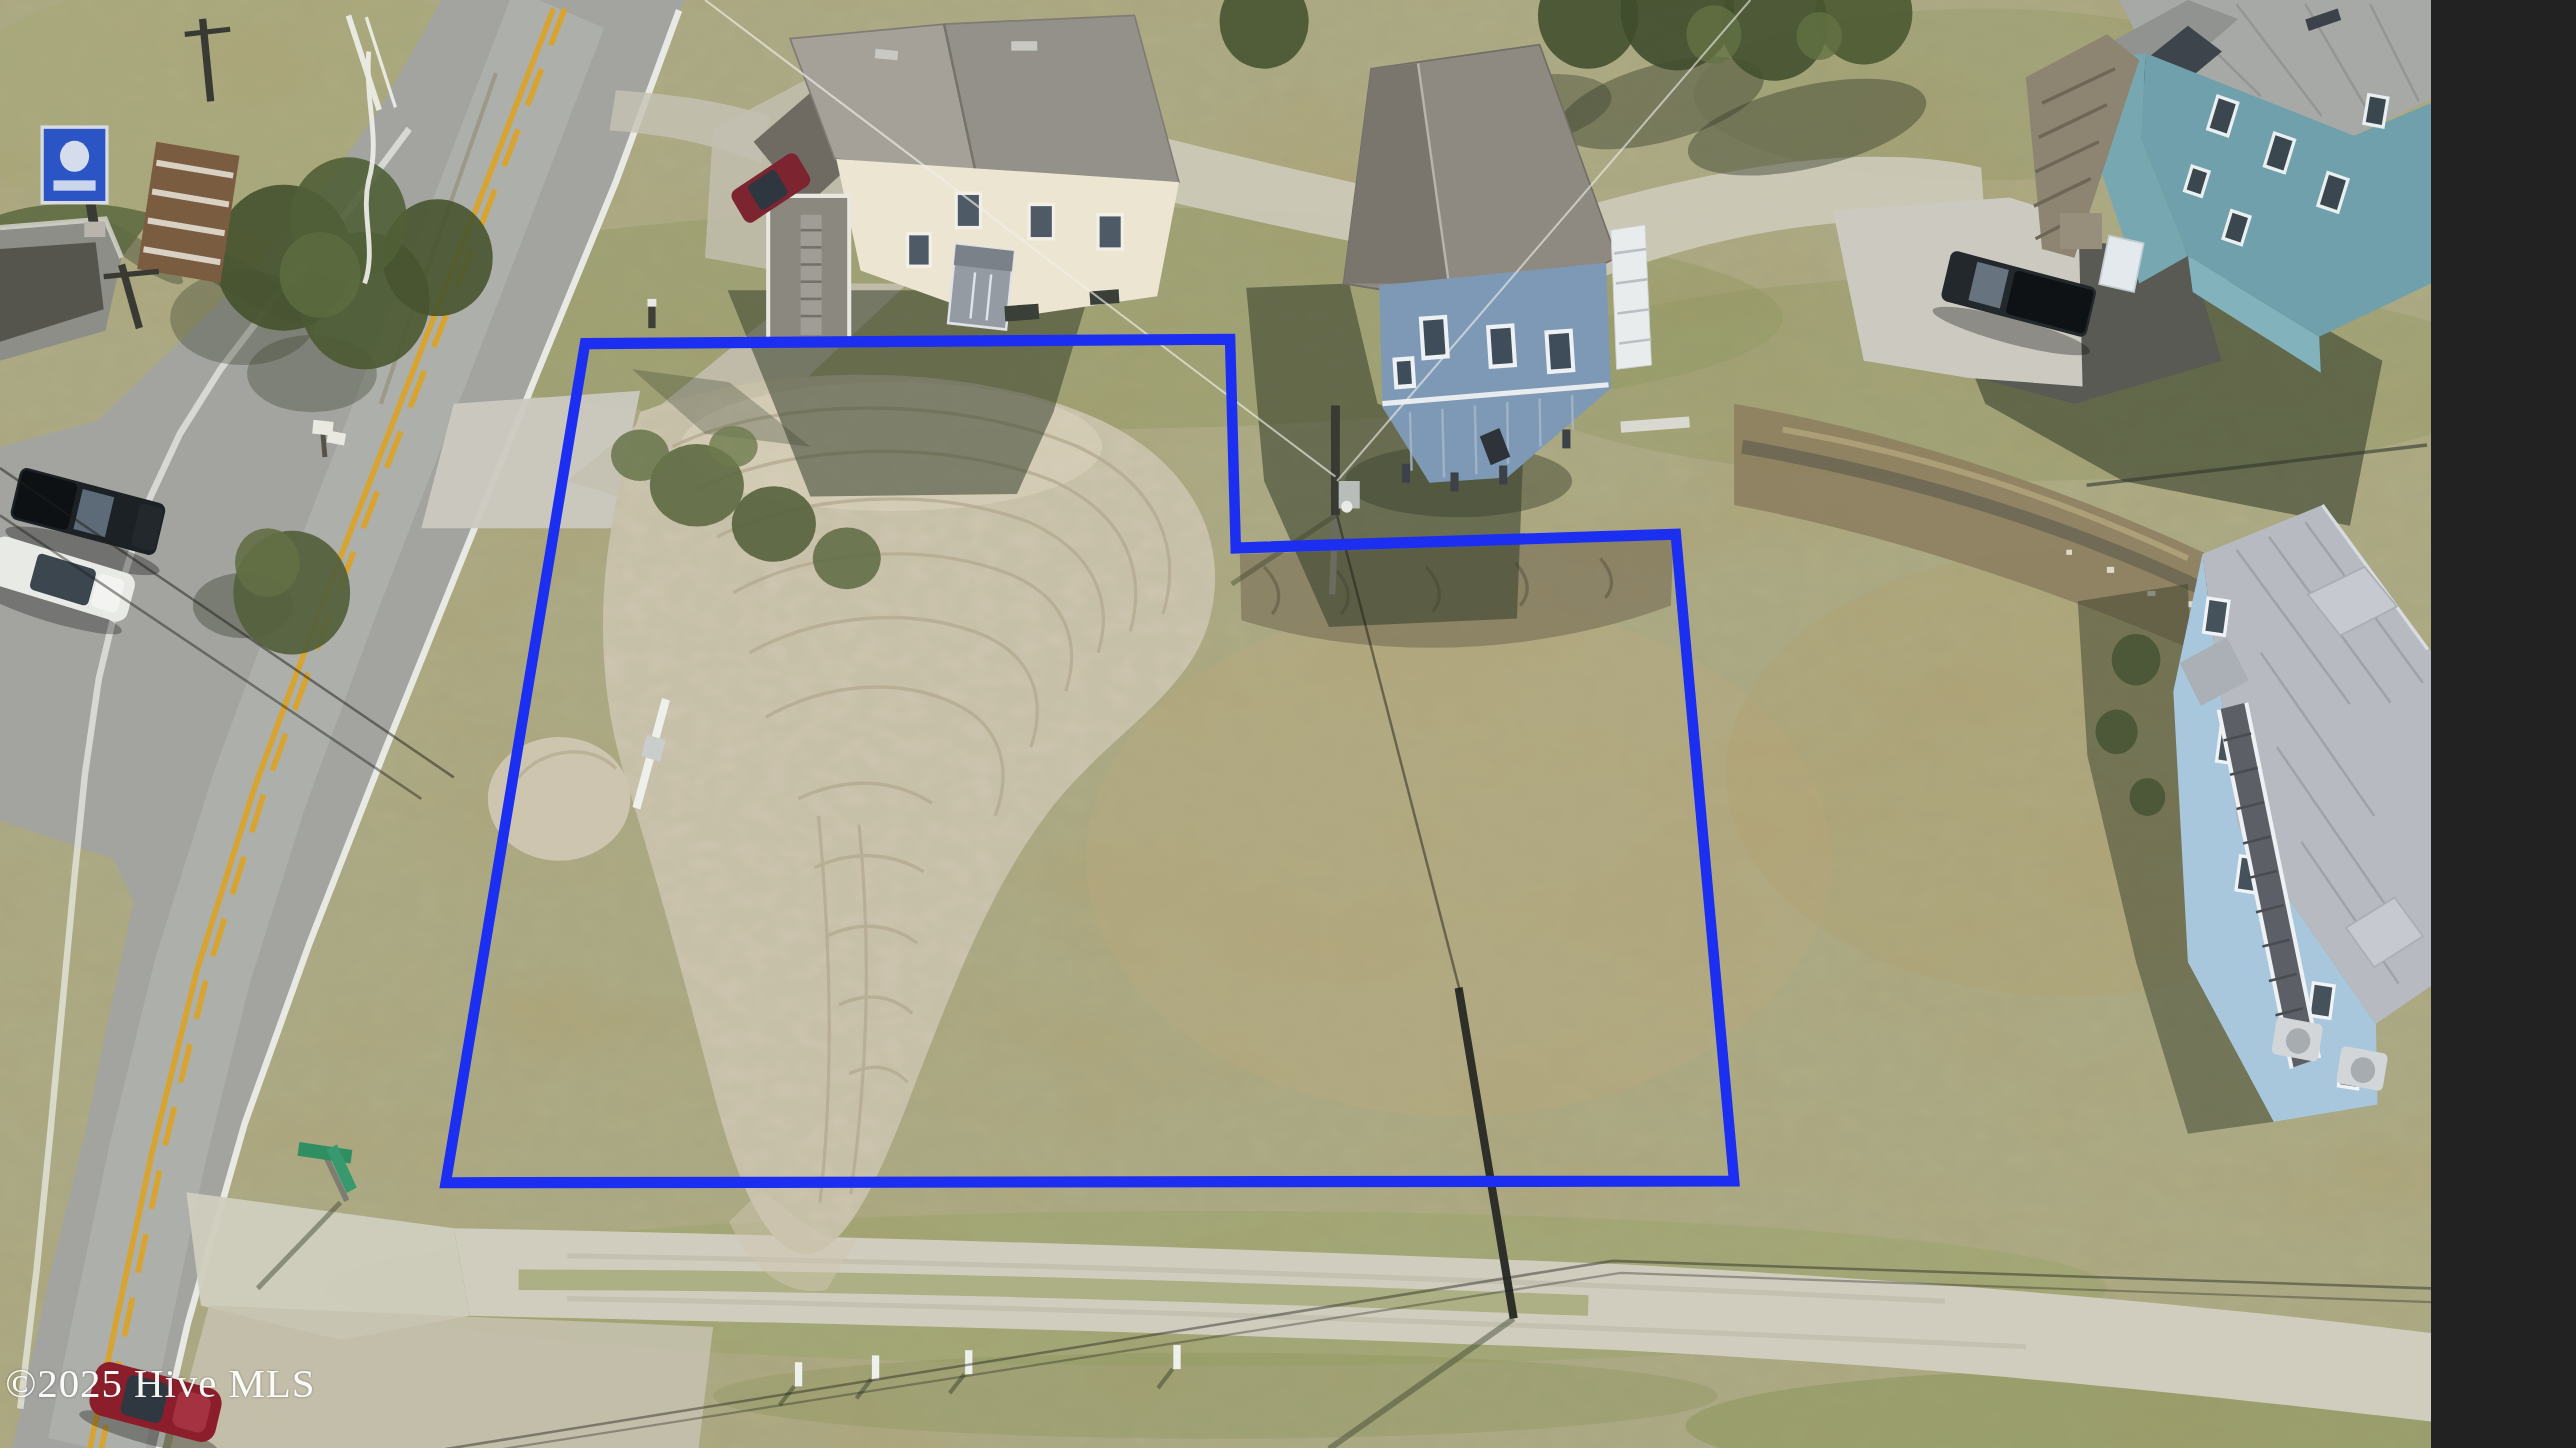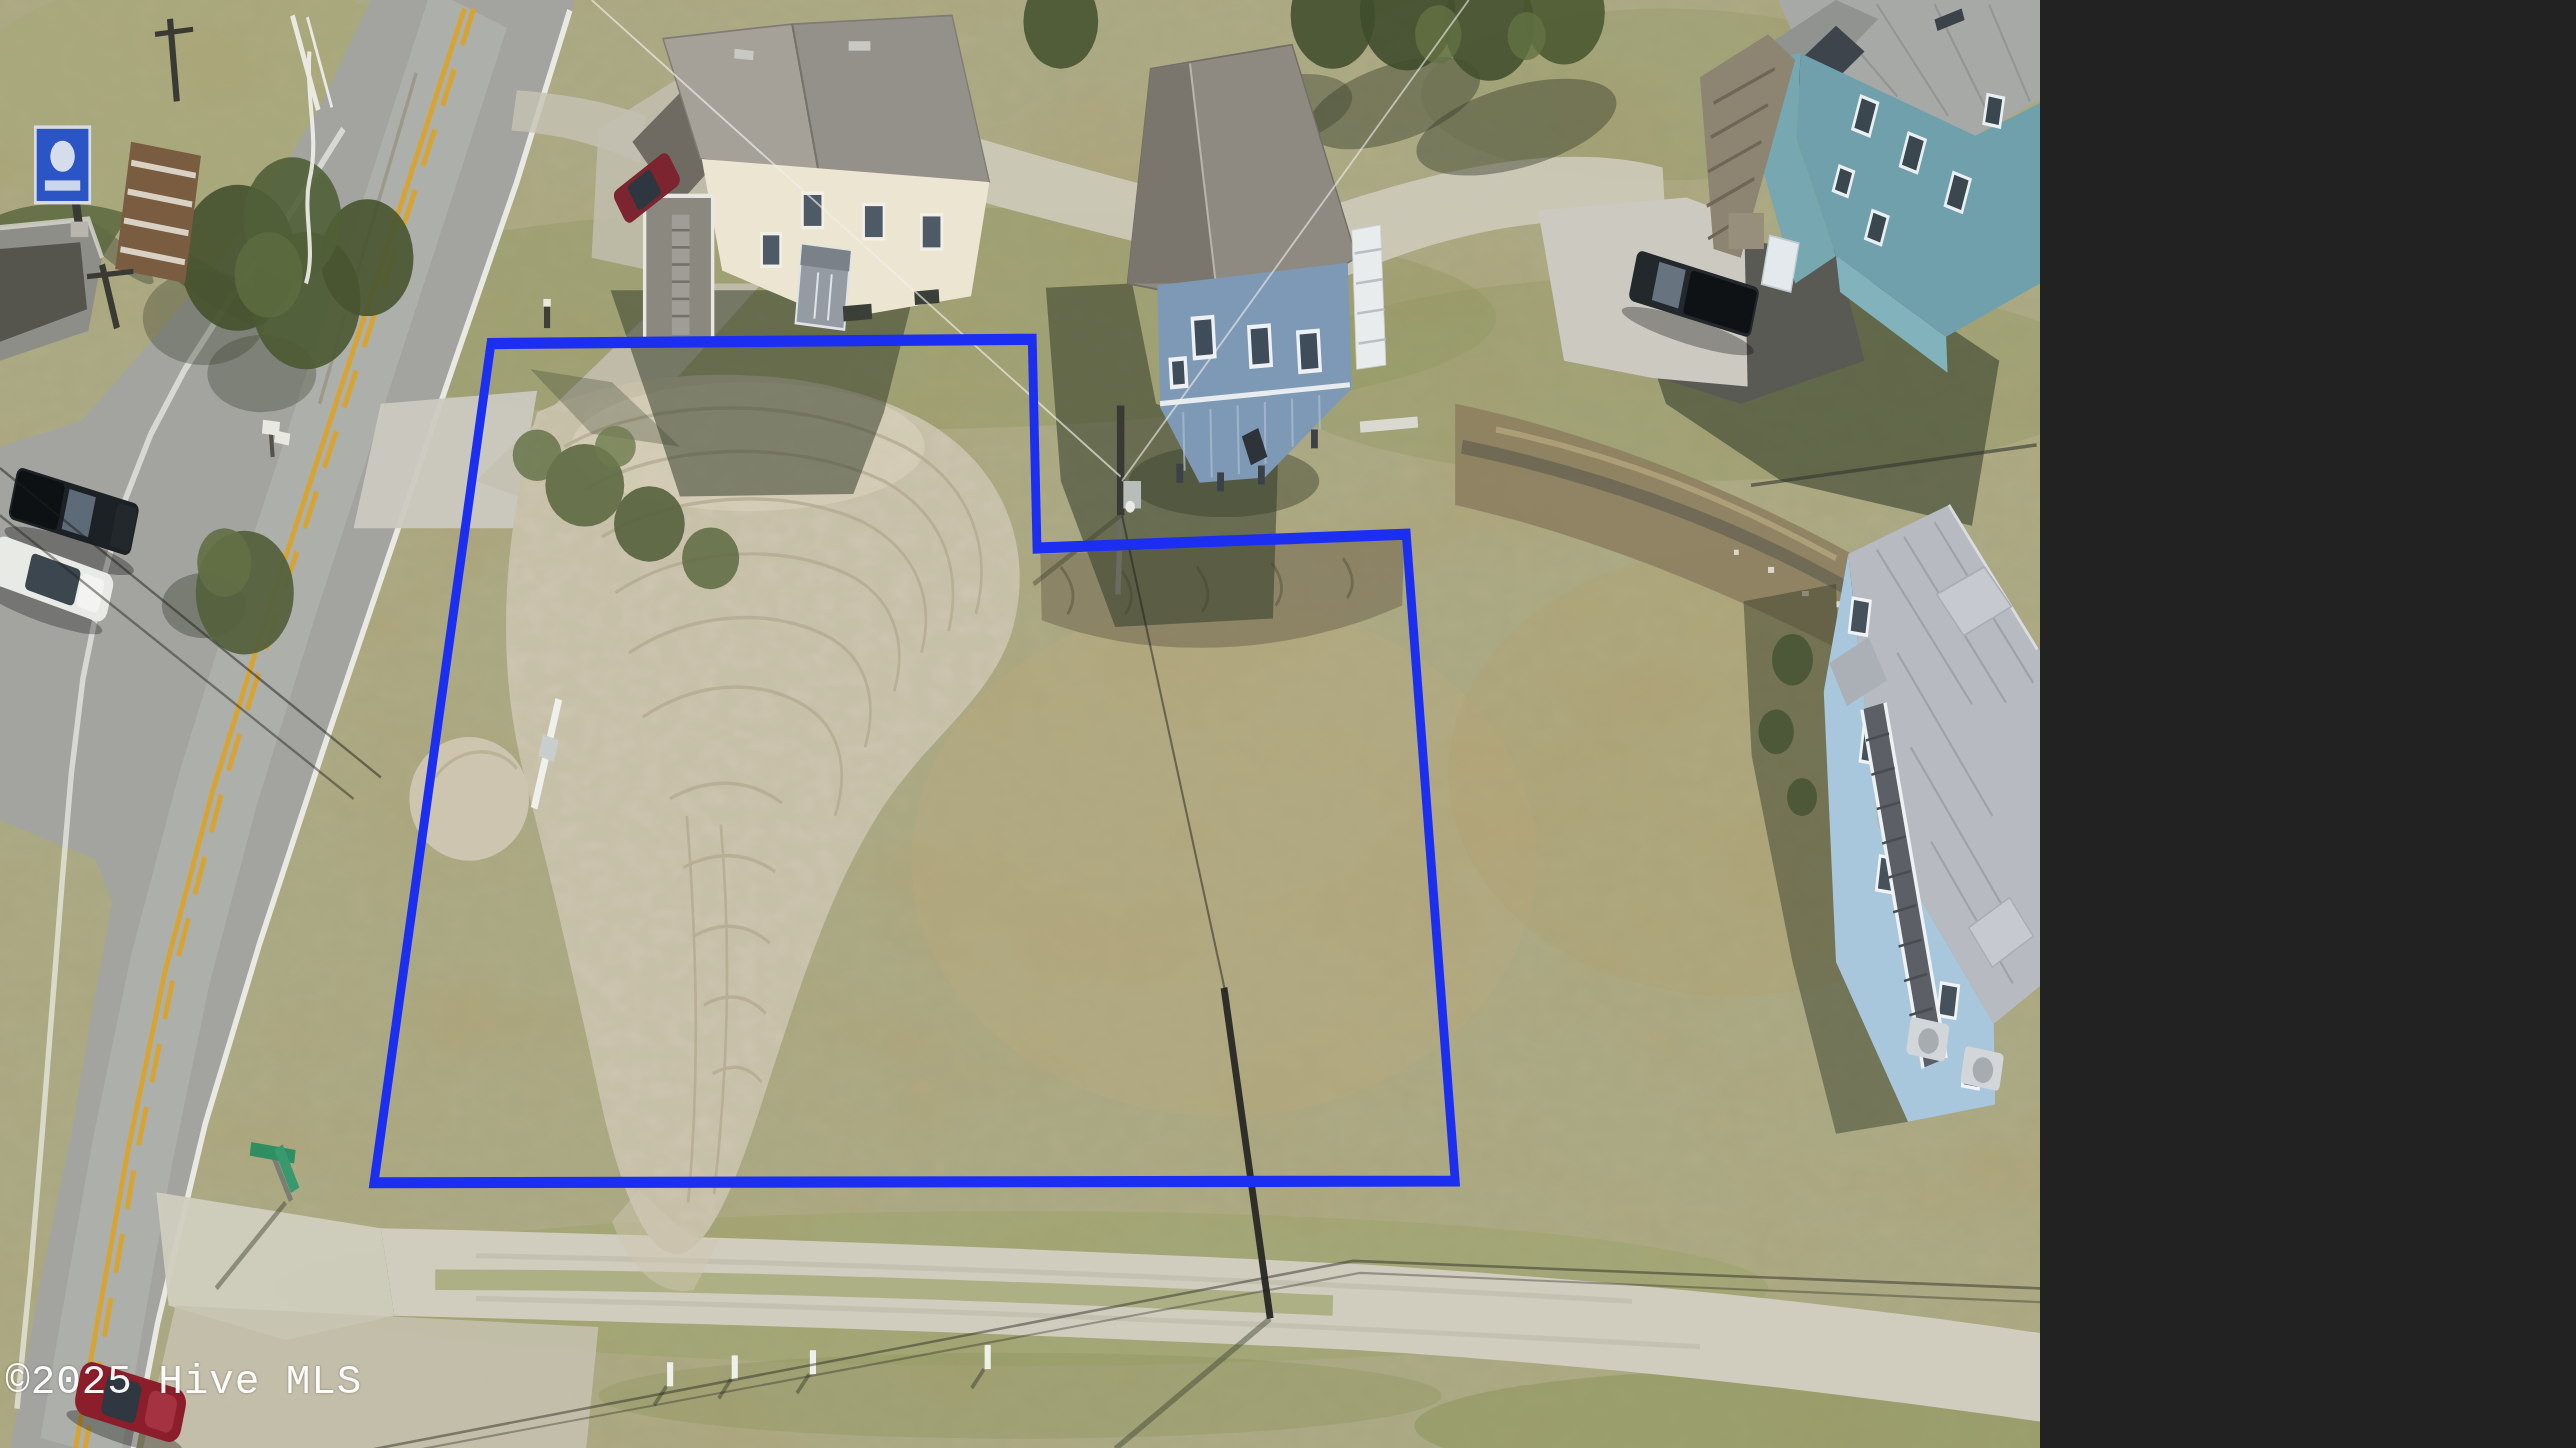--- a/index.html
+++ b/index.html
@@ -1,17 +1,17 @@
 <!DOCTYPE html>
 <html style="--boundary-blue: #1c2ff0; --grass-base: #b0a67c; --grass-green: #8e965f; --grass-dark: #5a6540; --shadow-olive: #39412d; --sand: #cfc6b1; --sand-dark: #b4a98f; --asphalt: #a3a4a0; --asphalt-worn: #bdbeb8; --concrete: #cbc9c0; --gravel: #d0cdbe; --white-line: #f0f1ec; --yellow-line: #d8a431; --roof-grey: #9b978f; --cream-wall: #ece5d2; --slate-blue: #7e99b5; --teal-wall: #6fa0ab; --pale-blue: #a9c7dc; --roof-light: #b7bac0; --marsh: #8d7f60; --watermark-white: #ffffff;font-size:13.7px"><head>
 <meta charset="utf-8">
 <style>
   html,body{margin:0;padding:0;background:#222;}
-  #stage{position:relative;width:2040px;height:1449px;overflow:hidden;
-         font-family:Liberation Mono, monospace;}
+  #stage{position:relative;width:2431px;height:1449px;overflow:hidden;
+         font-family:Liberation Serif, serif;}
   #stage svg{position:absolute;inset:0;width:100%;height:100%;display:block;}
   .boundary{fill:none;stroke:var(--boundary-blue,#1c2ff0);stroke-width:13;
             stroke-linejoin:miter;stroke-miterlimit:6;}
   #watermark{position:absolute;left:5.2px;top:1359px;
              font-size:41px;font-weight:400;letter-spacing:0.9px;
              color:var(--watermark-white,#fff);opacity:.95;
              text-shadow:0 0 2.6px rgba(40,40,40,.45);white-space:nowrap;}
 </style>
 </head>
 <body>

